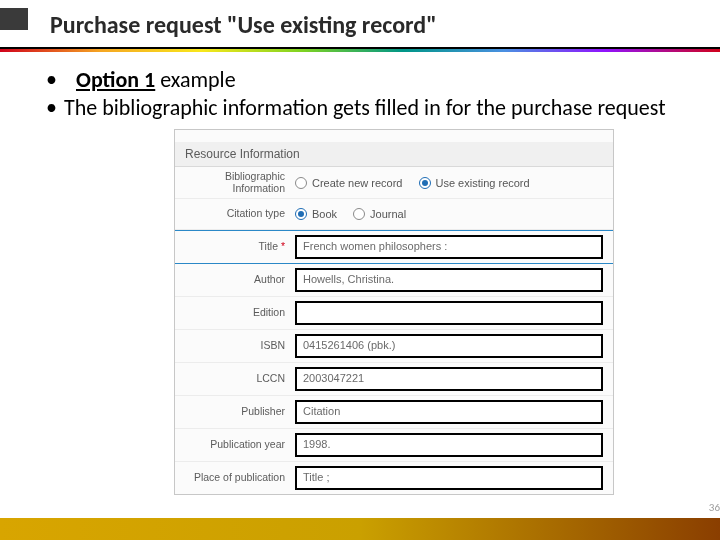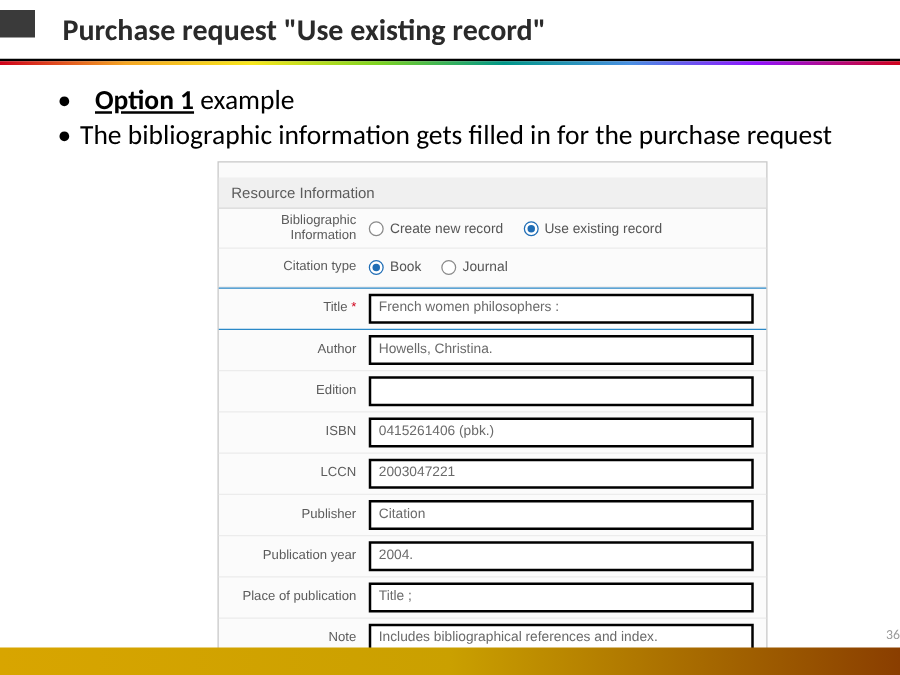--- a/index.html
+++ b/index.html
@@ -237,31 +237,27 @@
       </div>
 
 
       <div class="form-row">
         <div class="lbl">Publisher</div>
         <div class="input">Citation</div>
       </div>
 
       <div class="form-row">
         <div class="lbl">Publication year</div>
-        <div class="input">2004.</div>
+        <div class="input">1998.</div>
       </div>
 
       <div class="form-row">
         <div class="lbl">Place of publication</div>
         <div class="input">Title ;</div>
       </div>
 
-      <div class="form-row">
-        <div class="lbl">Note</div>
-        <div class="input">Includes bibliographical references and index.</div>
-      </div>
 
     </div>
   </div>
 
   <div class="page-num">36</div>
   <div class="footer-bar"></div>
 </div>
 
 </body></html>

